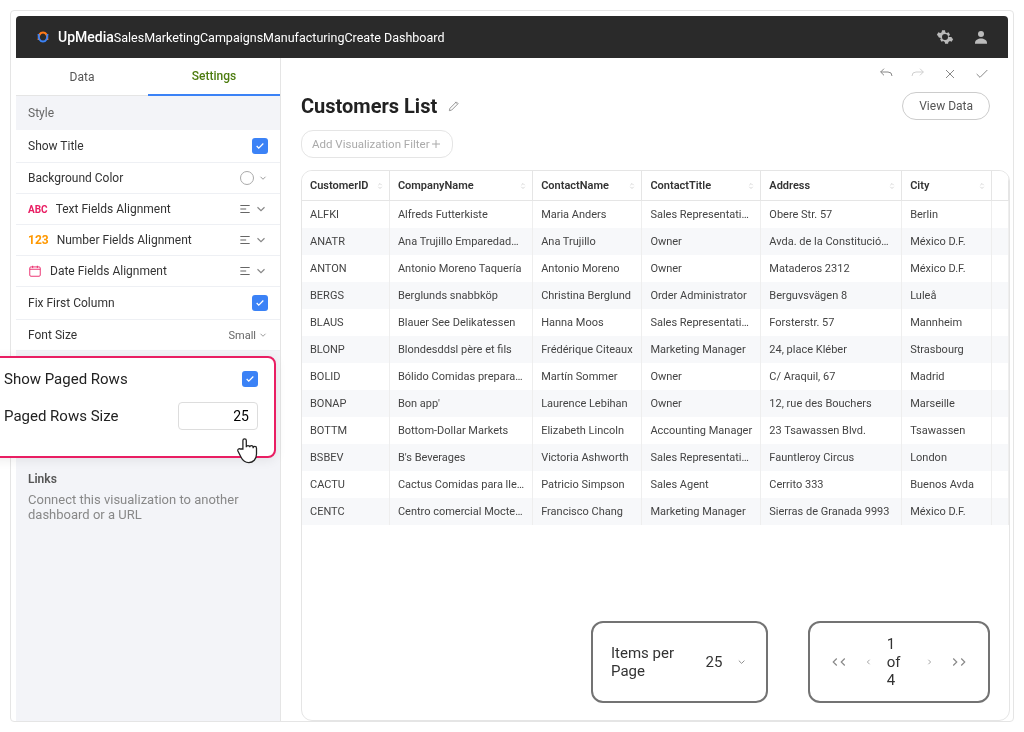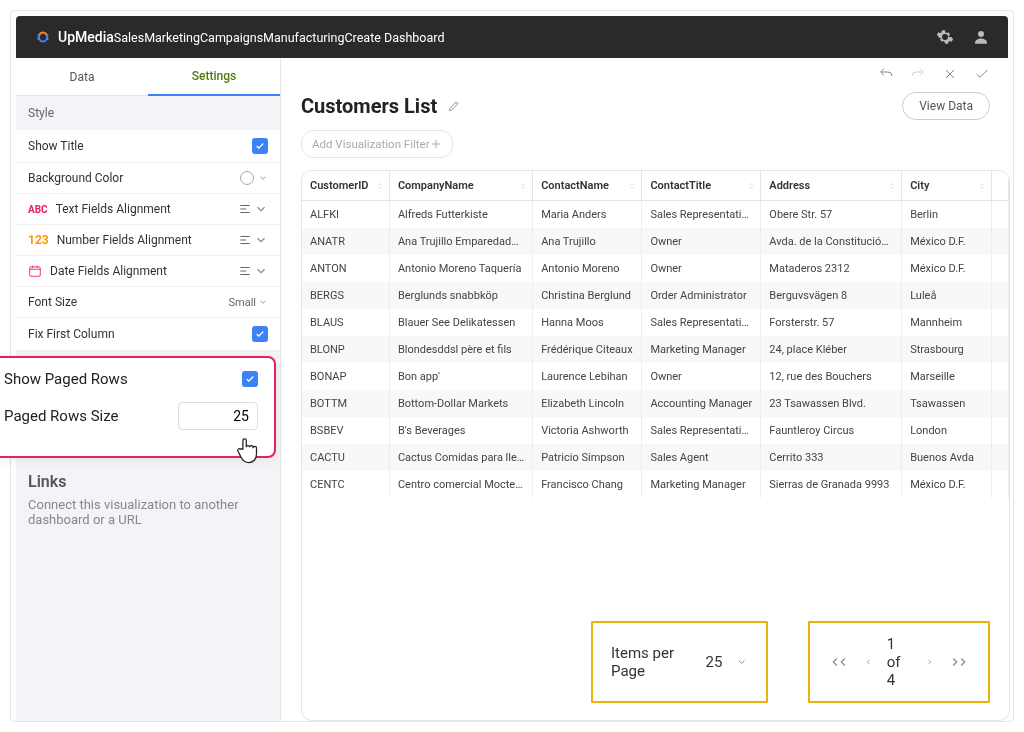--- a/index.html
+++ b/index.html
@@ -29,38 +29,38 @@
 .circle-swatch{width:14px;height:14px;border:1px solid #aaa;border-radius:50%}
 .align-ctl{display:flex;align-items:center;gap:2px}
 .align-ctl svg{width:14px;height:14px}
 .chev{width:10px;height:10px}
 .small-txt{font-size:11px;color:#666}
 .highlight-callout{position:relative;margin:5px 4px 8px -30px;background:#fff;border:2px solid #e91e63;border-radius:8px;padding:12px 16px;z-index:10;box-shadow:0 2px 12px rgba(0,0,0,.08)}
 .hrow{display:flex;align-items:center;justify-content:space-between;margin-bottom:14px;font-size:15px;color:#222}
 .hrow:last-child{margin-bottom:0}
 .input-num{width:80px;height:28px;border:1px solid #ddd;border-radius:4px;text-align:right;padding:0 8px;font-size:14px}
 .cursor-hand{position:absolute;right:12px;bottom:-10px;width:28px;height:34px}
-.links-label{padding:6px 12px;font-size:16px;font-weight:600;color:#555}
+.links-label{padding:6px 12px;font-size:12px;font-weight:600;color:#555}
 .links-desc{padding:0 12px 10px;font-size:13px;color:#888}
 .main{flex:1;background:#fff;display:flex;flex-direction:column;position:relative;overflow:hidden}
 .toolbar-actions{display:flex;justify-content:flex-end;gap:16px;padding:8px 20px;align-items:center}
 .toolbar-actions svg{width:16px;height:16px;stroke:#888;fill:none;stroke-width:1.5}
 .title-row{display:flex;align-items:center;justify-content:space-between;padding:2px 20px 10px}
 .title-row h1{font-size:20px;font-weight:700;color:#222;display:flex;align-items:center;gap:10px}
 .pencil-icon{width:14px;height:14px;stroke:#888;fill:none;stroke-width:1.5}
 .view-data-btn{border:1px solid #ccc;background:#fff;border-radius:18px;padding:6px 16px;font-size:12px;color:#555;cursor:pointer}
 .filter-btn{margin-left:20px;border:1px solid #e5e5e5;border-radius:12px;padding:6px 10px;font-size:11.5px;color:#aaa;display:inline-flex;align-items:center;gap:0;cursor:pointer}
 .table-wrap{margin:12px 0 0 20px;border:1px solid #e5e5e5;border-radius:11px;overflow:hidden;flex:1;min-height:0}
 .tbl{width:100%;border-collapse:collapse;font-size:11px;table-layout:fixed}
 .tbl th{background:#fff;text-align:left;padding:8px 8px;border-bottom:1px solid #e5e5e5;border-right:1px solid #e5e5e5;font-weight:600;color:#333;position:relative}
 .tbl th .sort{position:absolute;right:4px;top:50%;transform:translateY(-50%);width:10px;height:10px;opacity:.4}
 .tbl td{padding:7px 8px;border-right:1px solid #eee;color:#444;white-space:nowrap;overflow:hidden;text-overflow:ellipsis}
 .tbl tr:nth-child(even) td{background:#f7f8fa}
 .footer{position:absolute;bottom:18px;left:0;right:0;display:flex;padding:0 20px;gap:40px}
-.foot-box{border:2px solid #eab308;border-radius:1px;background:#fff;padding:12px 18px;display:flex;align-items:center;gap:14px;font-size:15px;color:#333}
+.foot-box{border:2px solid #737373;border-radius:12px;background:#fff;padding:12px 18px;display:flex;align-items:center;gap:14px;font-size:15px;color:#333}
 .foot-box.left{margin-left:290px}
 .foot-box.right{margin-left:auto;gap:14px}
 .foot-box svg{width:14px;height:14px;stroke:#888;fill:none;stroke-width:2}
 .dbl-chev{display:flex}
 .dbl-chev svg:first-child{margin-right:-6px}
 </style>
 </head>
 <body>
 
 <div class="frame">
@@ -159,34 +159,34 @@
             <svg viewBox="0 0 24 24">
               <path d="M4 6h16M4 12h10M4 18h16" stroke="#666" stroke-width="2"></path>
             </svg>
             <svg class="chev" viewBox="0 0 24 24">
               <path d="M6 9l6 6 6-6" stroke="#888" fill="none" stroke-width="2"></path>
             </svg>
           </span>
       </div>
 
       <div class="setting-row">
+        <span>Fix First Column</span>
+        <span class="chk">
+            <svg viewBox="0 0 24 24">
+              <path d="M4 12l5 5L20 6" stroke="#fff" fill="none" stroke-width="3"></path>
+            </svg>
+          </span>
+      </div>
+
+      <div class="setting-row">
         <span>Font Size</span>
         <span style="display:flex;align-items:center;gap:2px">
             <span class="small-txt">Small</span>
             <svg class="chev" viewBox="0 0 24 24">
               <path d="M6 9l6 6 6-6" stroke="#888" fill="none" stroke-width="2"></path>
-            </svg>
-          </span>
-      </div>
-
-      <div class="setting-row">
-        <span>Fix First Column</span>
-        <span class="chk">
-            <svg viewBox="0 0 24 24">
-              <path d="M4 12l5 5L20 6" stroke="#fff" fill="none" stroke-width="3"></path>
             </svg>
           </span>
       </div>
 
       <div class="highlight-callout">
         <div class="hrow">
           <span>Show Paged Rows</span>
           <span class="chk">
               <svg viewBox="0 0 24 24">
                 <path d="M4 12l5 5L20 6" stroke="#fff" fill="none" stroke-width="3"></path>
@@ -324,20 +324,29 @@
               <tr>
                 <td>BLONP</td>
                 <td>Blondesddsl père et fils</td>
                 <td>Frédérique Citeaux</td>
                 <td>Marketing Manager</td>
                 <td>24, place Kléber</td>
                 <td>Strasbourg</td>
                 <td></td>
               </tr>
               <tr>
+                <td>BOLID</td>
+                <td>Bólido Comidas preparadas</td>
+                <td>Martín Sommer</td>
+                <td>Owner</td>
+                <td>C/ Araquil, 67</td>
+                <td>Madrid</td>
+                <td></td>
+              </tr>
+              <tr>
                 <td>BONAP</td>
                 <td>Bon app'</td>
                 <td>Laurence Lebihan</td>
                 <td>Owner</td>
                 <td>12, rue des Bouchers</td>
                 <td>Marseille</td>
                 <td></td>
               </tr>
               <tr>
                 <td>BOTTM</td>

